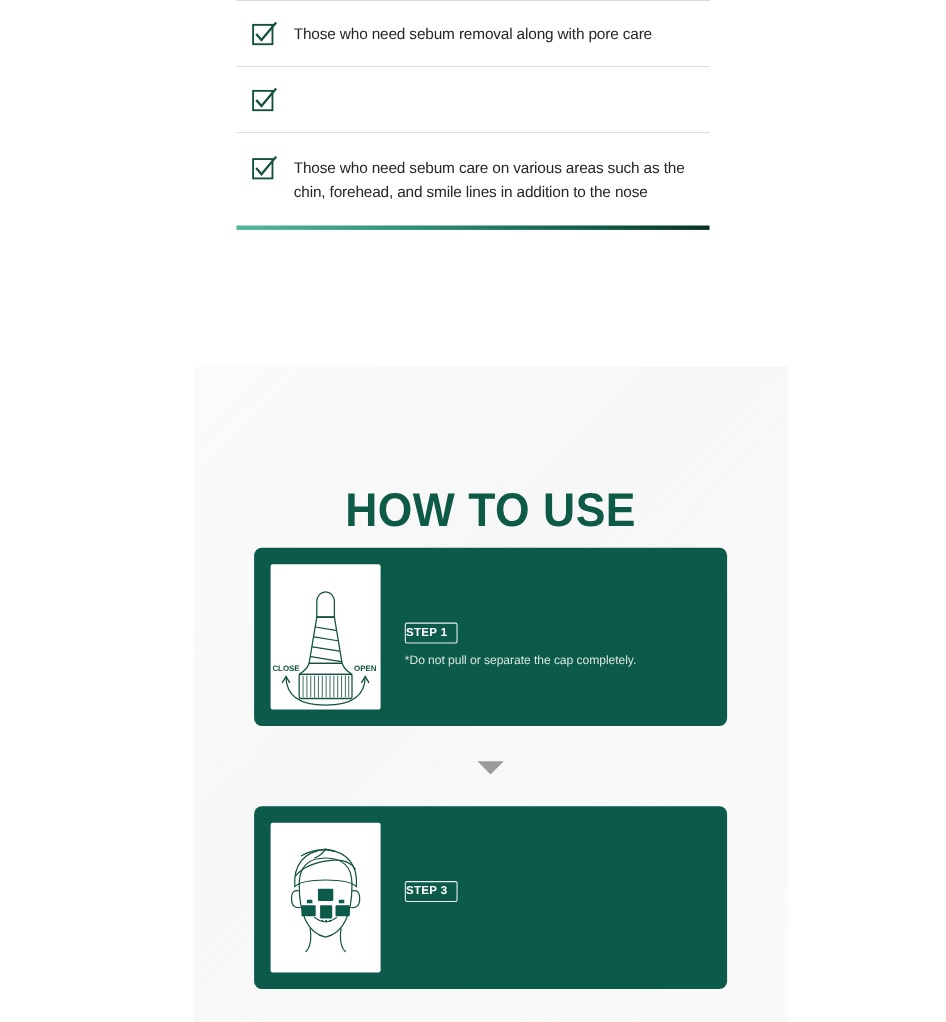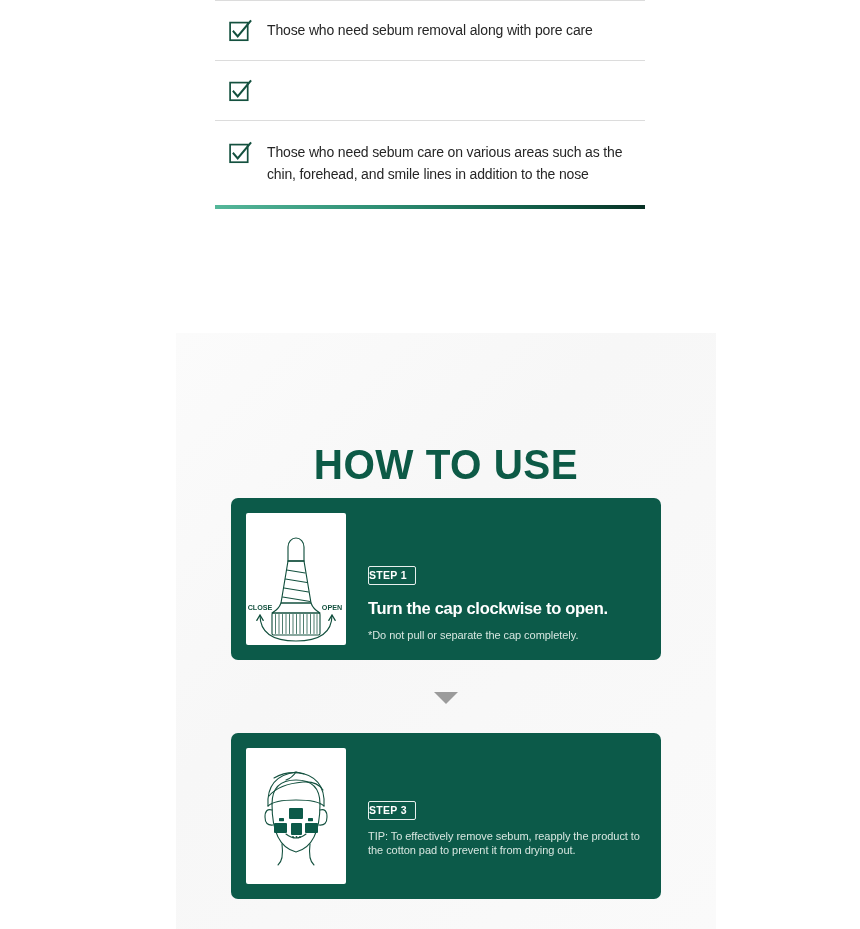--- a/index.html
+++ b/index.html
@@ -243,21 +243,20 @@
 
           <path d="M12 98 l-3.2 5.4 M12 98 l3.2 5.4" stroke-width="1.3"></path>
           <path d="M84 98 l-3.2 5.4 M84 98 l3.2 5.4" stroke-width="1.3"></path>
         </g>
         <text x="12" y="93" text-anchor="middle" font-family="Liberation Sans, sans-serif" font-size="7.2" font-weight="bold" fill="#14513f">CLOSE</text>
         <text x="84" y="93" text-anchor="middle" font-family="Liberation Sans, sans-serif" font-size="7.2" font-weight="bold" fill="#14513f">OPEN</text>
       </svg>
     </div>
     <div class="step-body">
       <span class="step-badge">STEP 1</span>
-      <div class="step-head">Turn the cap clockwise to open.</div>
       <div class="step-note">*Do not pull or separate the cap completely.</div>
     </div>
   </div>
 
   <div class="step-arrow">
     <svg width="26" height="14" viewBox="0 0 26 14">
       <polygon points="1,1 25,1 13,13" fill="#9b9b9b"></polygon>
     </svg>
   </div>
 
@@ -294,17 +293,16 @@
 
         <g fill="#14513f">
           <circle cx="45" cy="85" r="0.9"></circle>
           <circle cx="48.5" cy="85" r="0.9"></circle>
           <circle cx="52" cy="85" r="0.9"></circle>
         </g>
       </svg>
     </div>
     <div class="step-body">
       <span class="step-badge">STEP 3</span>
-      <div class="step-note">TIP: To effectively remove sebum, reapply the product to the cotton pad to prevent it from drying out.</div>
     </div>
   </div>
 
 </section>
 
 </body></html>

